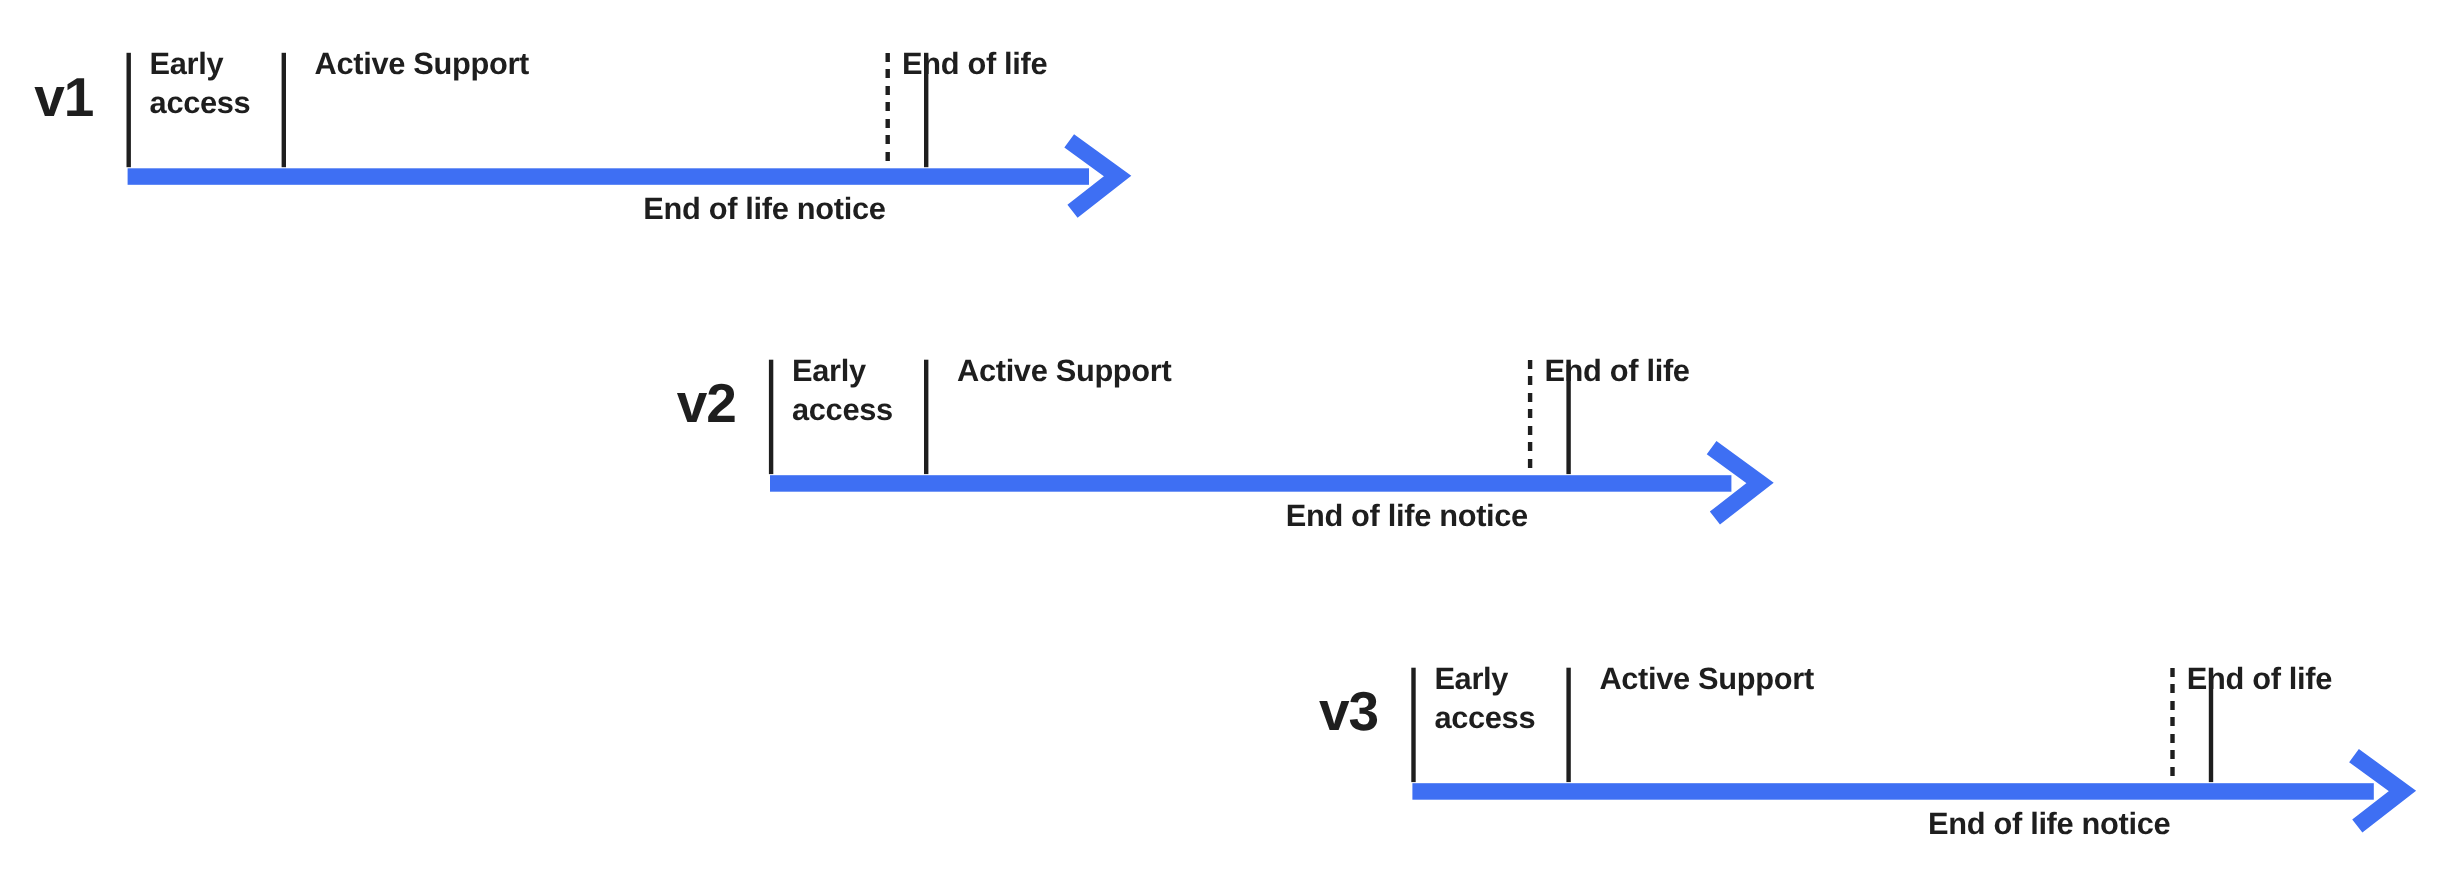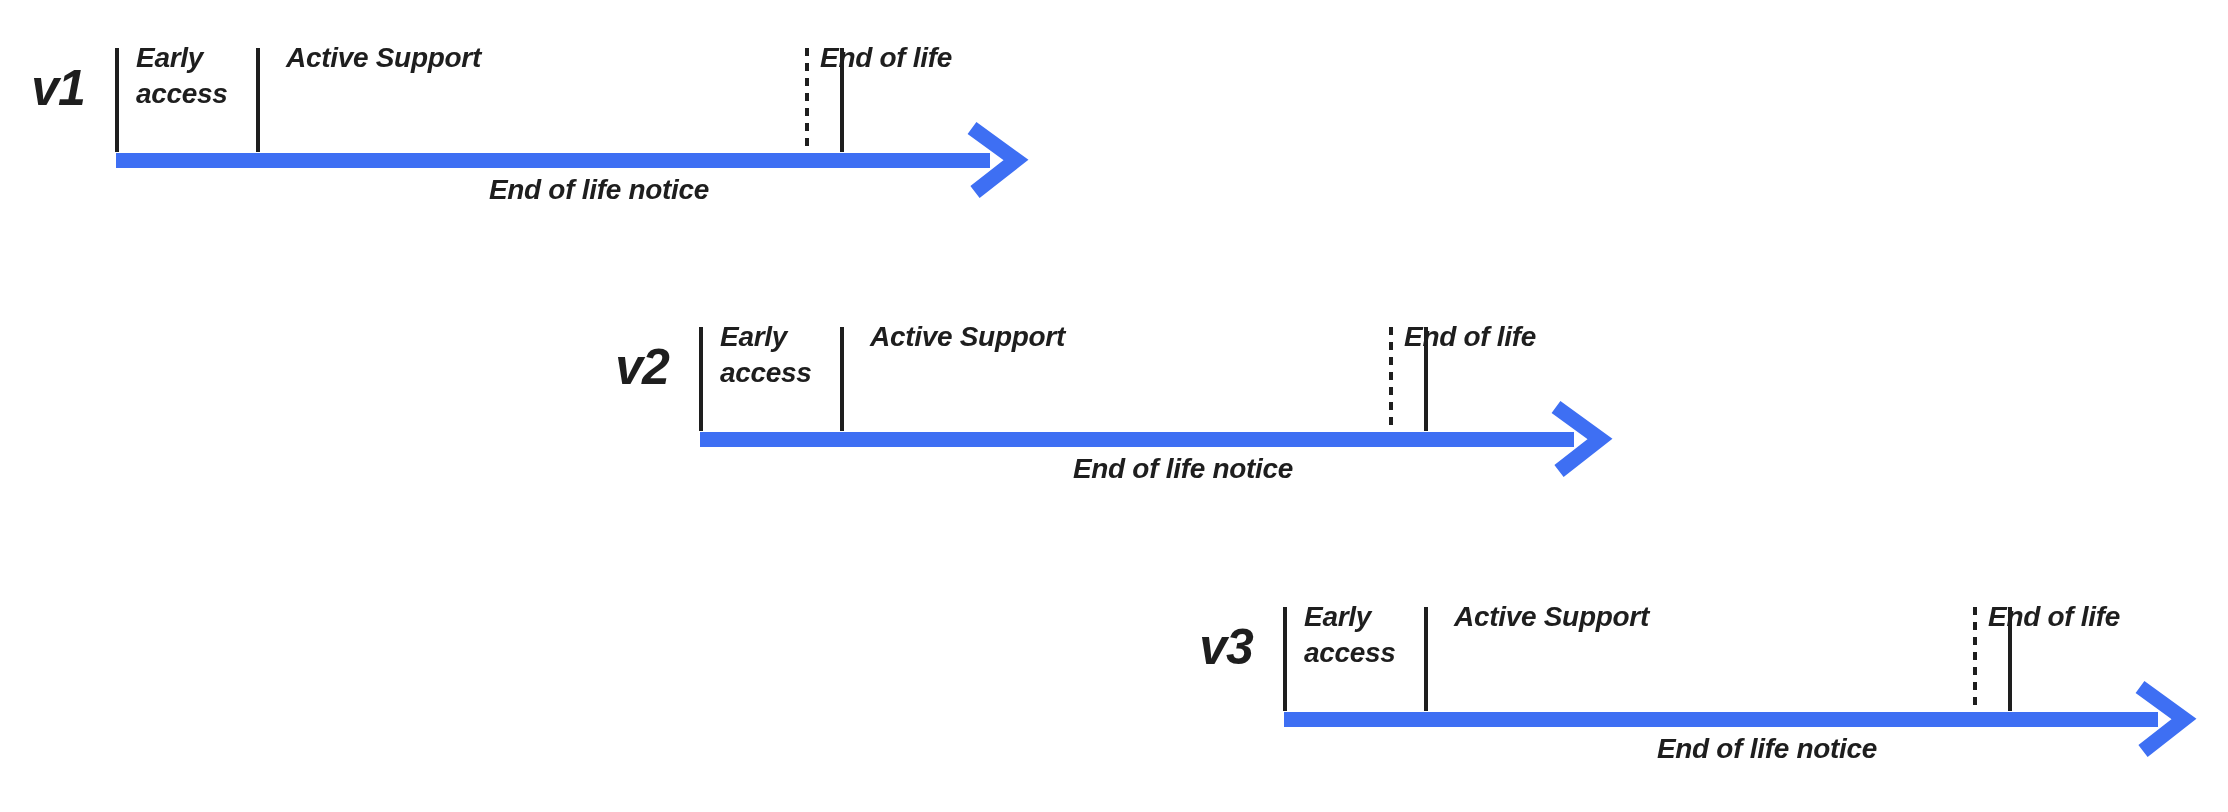--- a/index.html
+++ b/index.html
@@ -20,21 +20,20 @@
     color: var(--ink);
   }
   .canvas {
     position: absolute;
     inset: 0;
   }
   .timeline {
     position: absolute;
     width: 1070px;
     height: 190px;
-    font-style: italic;
   }
   .t0 { left: 0px;    top: 40px;  }
   .t1 { left: 584px;  top: 319px; }
   .t2 { left: 1168px; top: 599px; }
 
   .vlabel {
     position: absolute;
     left: 10px;
     top: 23px;
     width: 96px;
@@ -76,24 +75,24 @@
   }
   .lbl-early {
     left: 136px;
     top: 0px;
     width: 112px;
     white-space: normal;
   }
   .lbl-active { left: 286px; top: 0px; }
   .lbl-eol    { left: 820px; top: 0px; }
   .lbl-notice {
-    left: 374px;
+    left: 355px;
     top: 132px;
     width: 450px;
-    text-align: center;
+    text-align: right;
   }
   .bar {
     position: absolute;
     left: 116px;
     top: 113px;
     width: 874px;
     height: 15px;
     background: var(--arrow);
   }
   .ahead {

